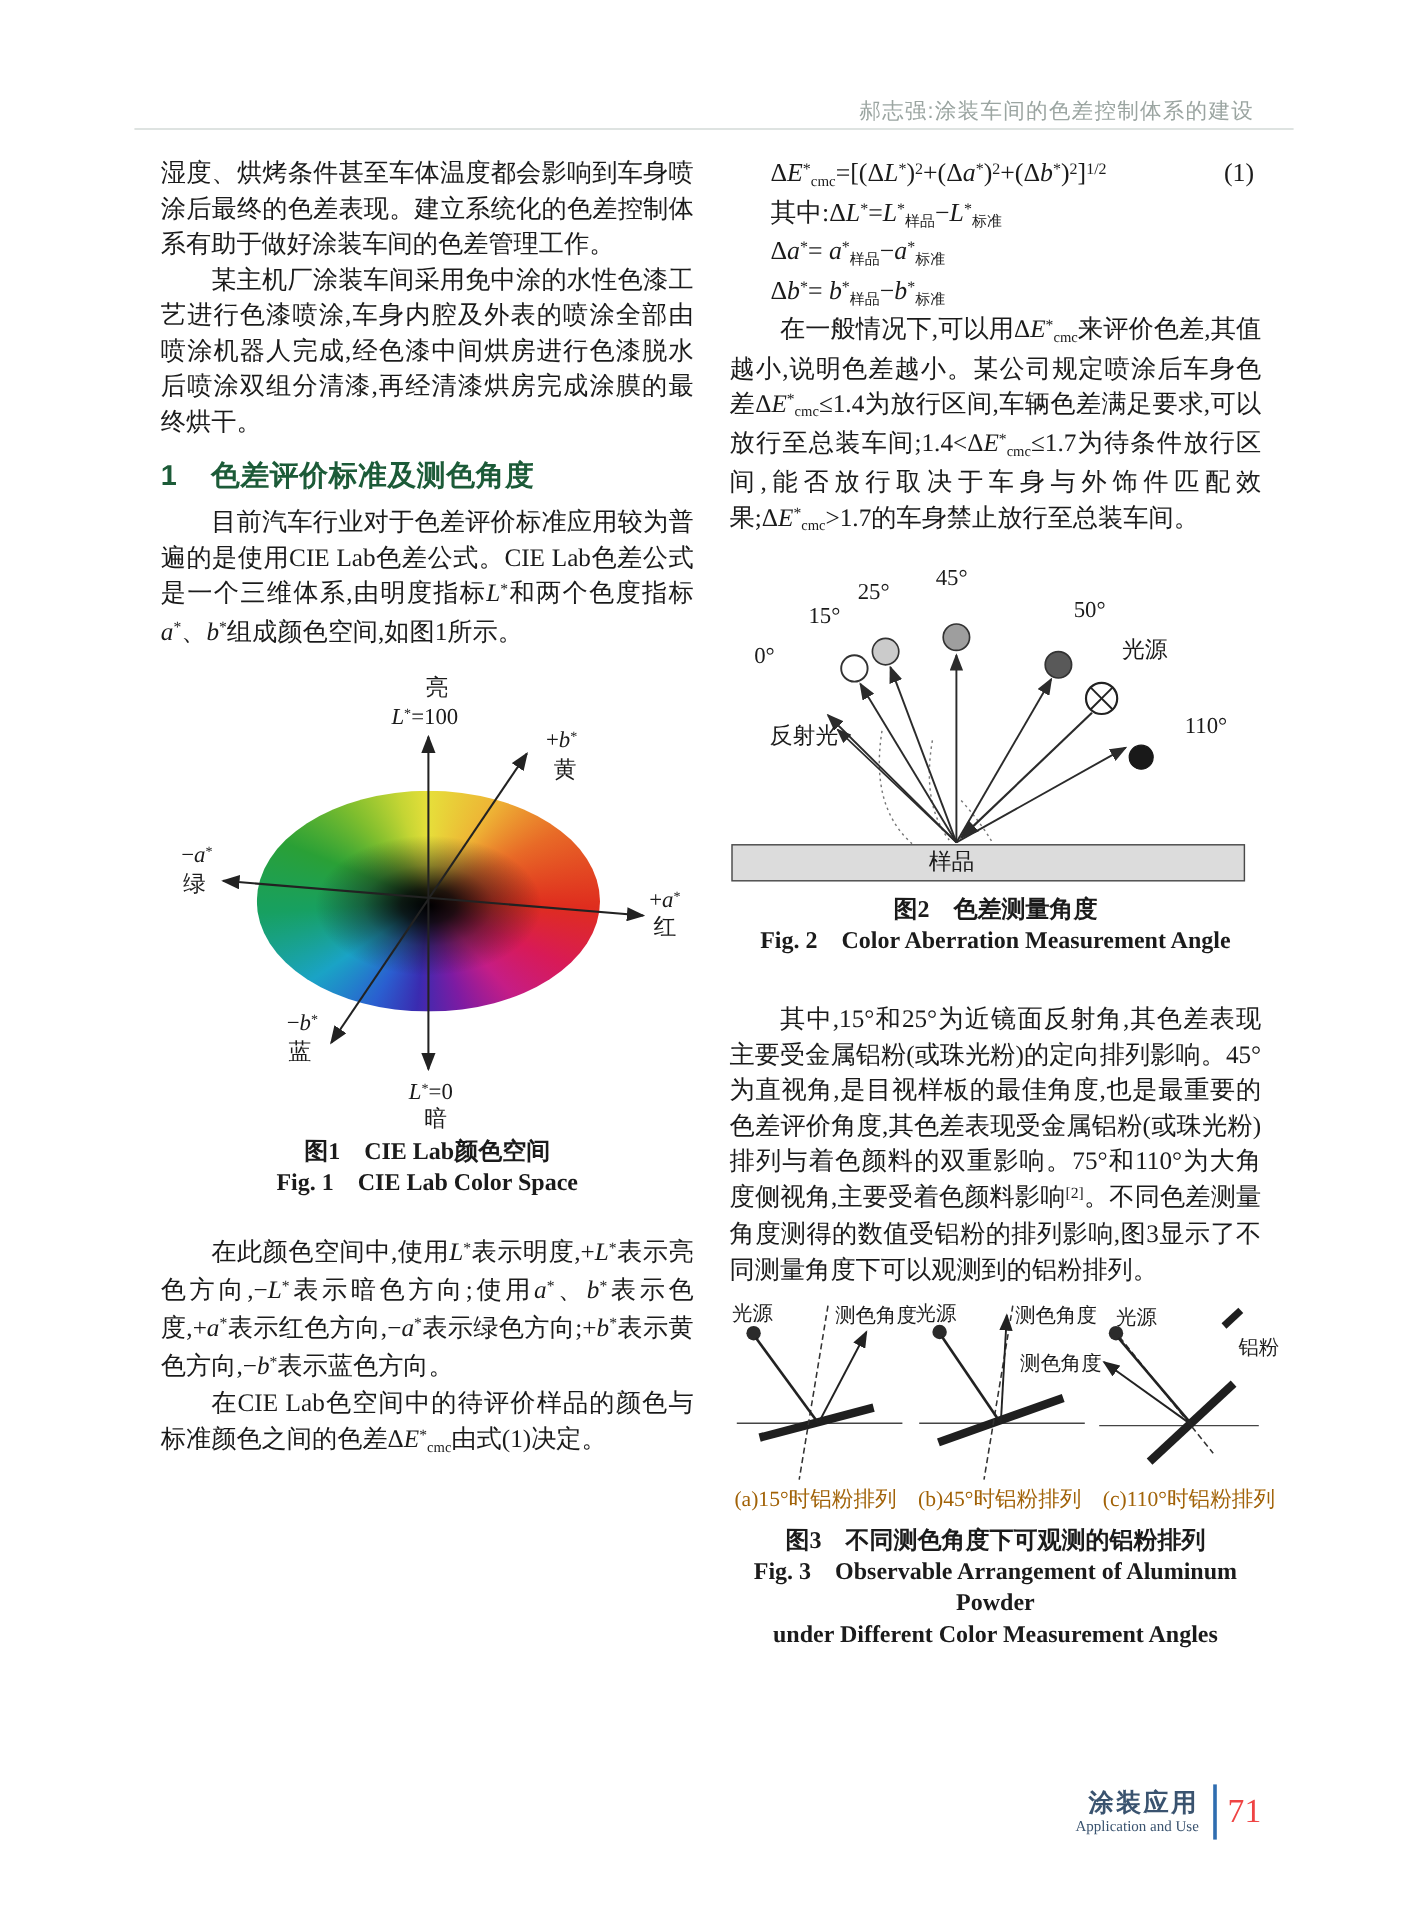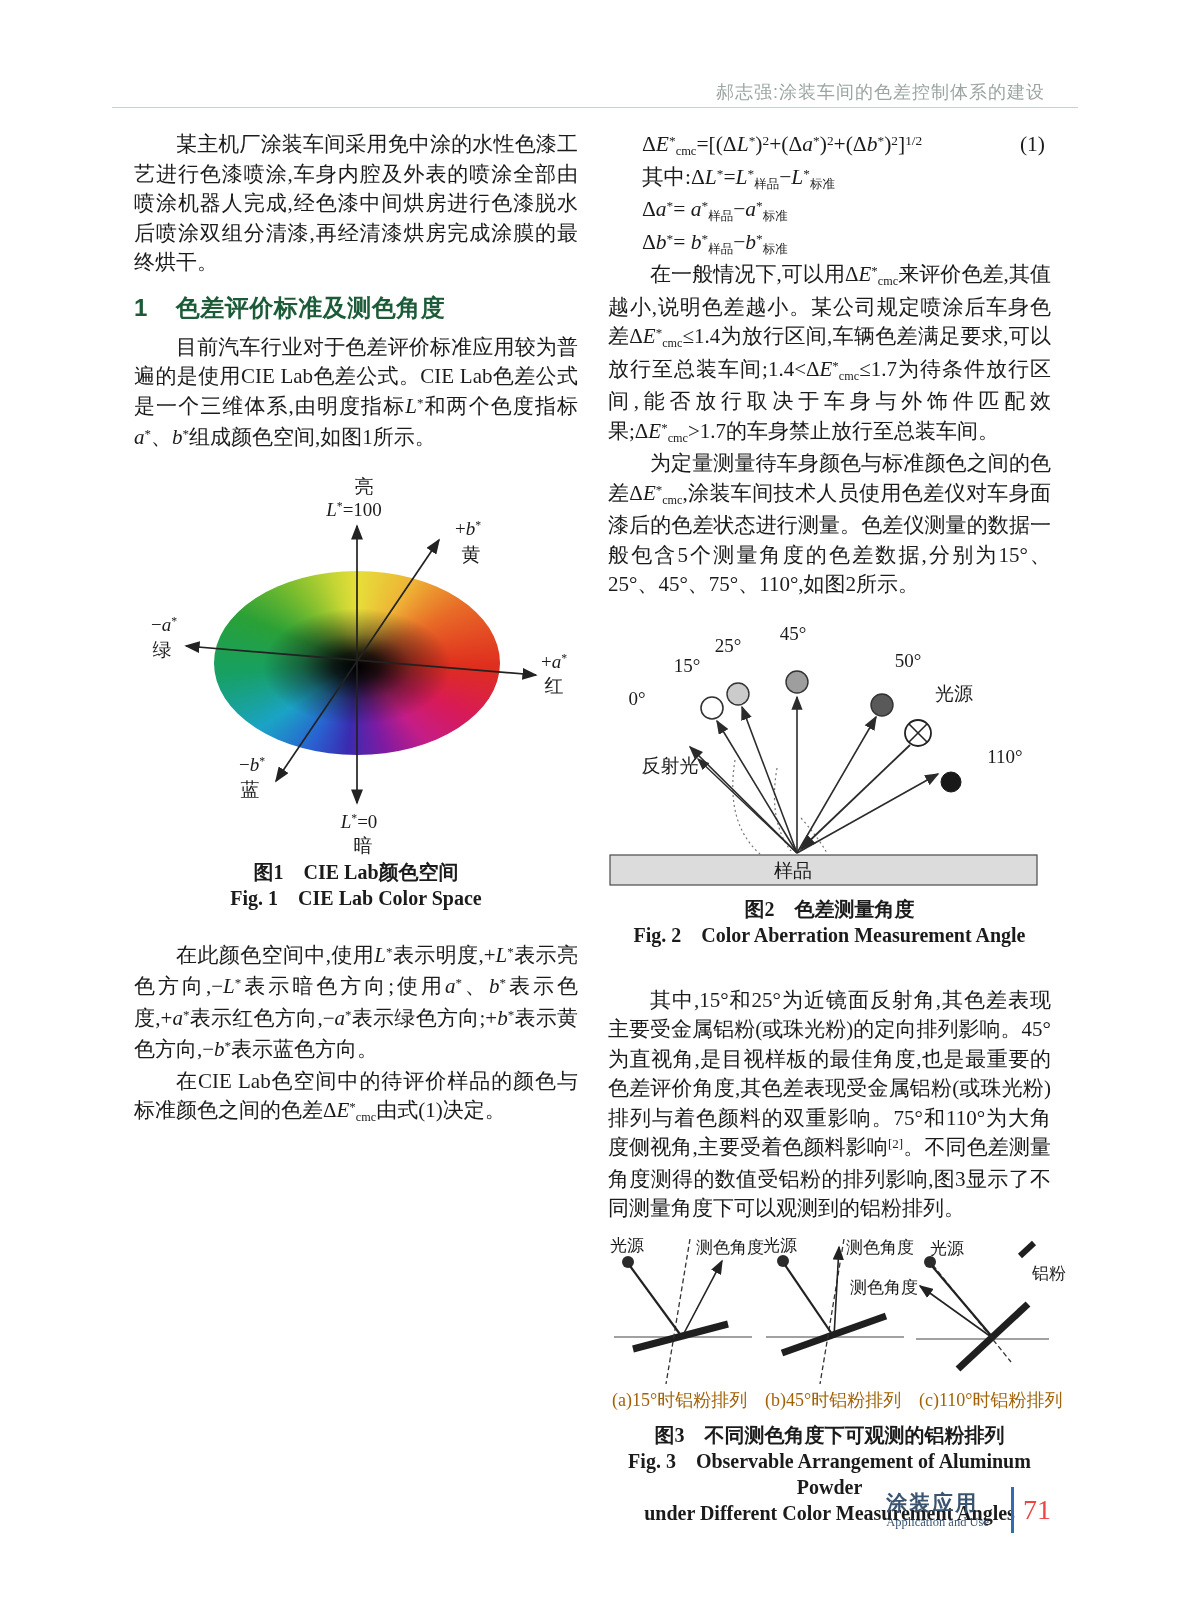--- a/index.html
+++ b/index.html
@@ -40,36 +40,37 @@
   
   .fig3{position:relative;width:443px;height:152px;margin-top:10px;}
   .f3lab{position:absolute;font-size:17px;white-space:nowrap;}
   .subcaps{position:relative;width:443px;height:30px;margin-top:2px;}
   .subcap{position:absolute;top:0;font-size:18px;color:#a16207;white-space:nowrap;}
   .eqblock{padding-left:34px;font-size:21.5px;line-height:29.5px;}
   .eqrow{display:flex;justify-content:space-between;padding-right:6px;}
   .spacer30{height:30px;} .spacer38{height:38px;}
   
   .footer{position:absolute;top:1487px;right:136px;display:flex;align-items:center;}
-  .f-txt{text-align:left;margin-right:22px;}
+  .f-txt{text-align:right;margin-right:12px;}
   .f-cn{font-family:"Liberation Sans","DejaVu Sans",sans-serif;font-weight:bold;font-size:21px;
         color:#3a536f;letter-spacing:2px;line-height:24px;}
   .f-en{font-size:12.5px;color:#3a536f;line-height:15px;}
   .f-bar{width:3px;height:46px;background:#2f6db0;margin-right:9px;}
   .f-no{font-size:28px;color:#ef4444;}
 </style>
 </head>
 <body>
 
 <div class="page">
 
   <div class="running-head">郝志强:涂装车间的色差控制体系的建设</div>
   <div class="head-rule"></div>
 
   <div class="col col-left">
+    <p class="body">湿度、烘烤条件甚至车体温度都会影响到车身喷涂后最终的色差表现。建立系统化的色差控制体系有助于做好涂装车间的色差管理工作。</p>
     <p class="body ind">某主机厂涂装车间采用免中涂的水性色漆工艺进行色漆喷涂,车身内腔及外表的喷涂全部由喷涂机器人完成,经色漆中间烘房进行色漆脱水后喷涂双组分清漆,再经清漆烘房完成涂膜的最终烘干。</p>
 
     <h2 class="sec"><span class="num">1</span><span>色差评价标准及测色角度</span></h2>
 
     <p class="body ind"><span>目前汽车行业对于色差评价标准应用较为普遍的是使用CIE Lab色差公式。CIE Lab色差公式是一个三维体系,由明度指标</span><span class="s-i">L</span><span class="s-sup">*</span><span>和两个色度指标</span><span class="s-i">a</span><span class="s-sup">*</span><span>、</span><span class="s-i">b</span><span class="s-sup">*</span><span>组成颜色空间,如图1所示。</span></p>
 
     <div class="fig1">
       <div class="f1-ellipse"></div>
       <svg width="444" height="400" viewBox="0 0 444 400">
         <defs>
@@ -107,21 +108,20 @@
       <div class="eqrow">
         <span><span>Δ</span><span class="s-i">E</span><span class="s-sup">*</span><span class="s-sub">cmc</span><span>=[(Δ</span><span class="s-i">L</span><span class="s-sup">*</span><span>)</span><span class="s-sup">2</span><span>+(Δ</span><span class="s-i">a</span><span class="s-sup">*</span><span>)</span><span class="s-sup">2</span><span>+(Δ</span><span class="s-i">b</span><span class="s-sup">*</span><span>)</span><span class="s-sup">2</span><span>]</span><span class="s-sup">1/2</span></span>
         <span>(1)</span>
       </div>
       <div><span>其中:Δ</span><span class="s-i">L</span><span class="s-sup">*</span><span>=</span><span class="s-i">L</span><span class="s-sup">*</span><span class="s-sub">样品</span><span>−</span><span class="s-i">L</span><span class="s-sup">*</span><span class="s-sub">标准</span></div>
       <div><span>Δ</span><span class="s-i">a</span><span class="s-sup">*</span><span>= </span><span class="s-i">a</span><span class="s-sup">*</span><span class="s-sub">样品</span><span>−</span><span class="s-i">a</span><span class="s-sup">*</span><span class="s-sub">标准</span></div>
       <div><span>Δ</span><span class="s-i">b</span><span class="s-sup">*</span><span>= </span><span class="s-i">b</span><span class="s-sup">*</span><span class="s-sub">样品</span><span>−</span><span class="s-i">b</span><span class="s-sup">*</span><span class="s-sub">标准</span></div>
     </div>
 
     <p class="body ind"><span>在一般情况下,可以用Δ</span><span class="s-i">E</span><span class="s-sup">*</span><span class="s-sub">cmc</span><span>来评价色差,其值越小,说明色差越小。某公司规定喷涂后车身色差Δ</span><span class="s-i">E</span><span class="s-sup">*</span><span class="s-sub">cmc</span><span>≤1.4为放行区间,车辆色差满足要求,可以放行至总装车间;1.4&lt;Δ</span><span class="s-i">E</span><span class="s-sup">*</span><span class="s-sub">cmc</span><span>≤1.7为待条件放行区间,能否放行取决于车身与外饰件匹配效果;Δ</span><span class="s-i">E</span><span class="s-sup">*</span><span class="s-sub">cmc</span><span>&gt;1.7的车身禁止放行至总装车间。</span></p>
-    <p class="body ind"><span>为定量测量待车身颜色与标准颜色之间的色差Δ</span><span class="s-i">E</span><span class="s-sup">*</span><span class="s-sub">cmc</span><span>,涂装车间技术人员使用色差仪对车身面漆后的色差状态进行测量。色差仪测量的数据一般包含5个测量角度的色差数据,分别为15°、25°、45°、75°、110°,如图2所示。</span></p>
 
     <div class="fig2">
       <svg width="443" height="284" viewBox="0 0 443 284">
         <defs>
           <marker id="ar2" markerWidth="9" markerHeight="7" refX="8" refY="3.5" orient="auto-start-reverse">
             <path d="M0,0 L9,3.5 L0,7 z" fill="#2b2b2b"></path>
           </marker>
         </defs>
 
         <rect x="2" y="247" width="427" height="30" fill="#dcdcdc" stroke="#4a4a4a" stroke-width="1.2"></rect>

